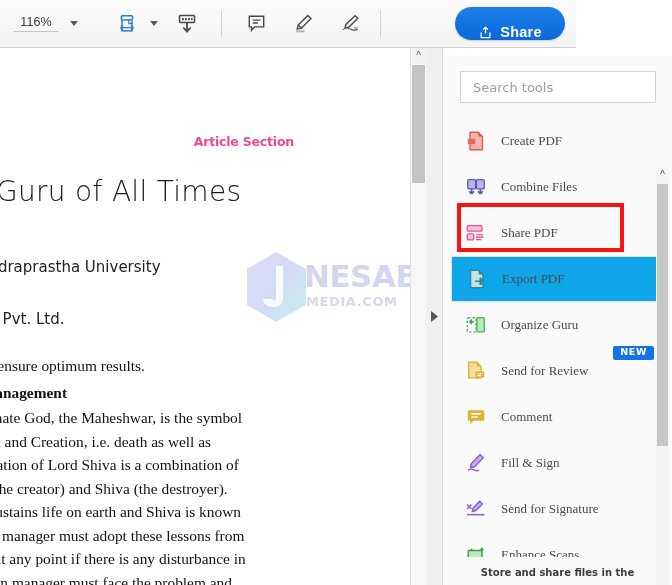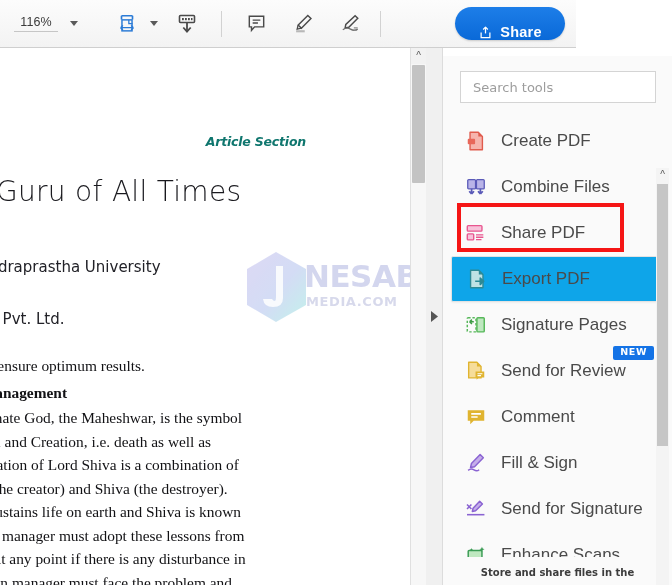--- a/index.html
+++ b/index.html
@@ -97,26 +97,25 @@
     position: absolute;
     left: -46px; top: 0;
     width: 456px;
     height: 537px;
     background: #ffffff;
     box-sizing: border-box;
     padding: 0;
   }
   .article-section {
     position: absolute;
-    right: 104px; top: 86px;
-    font-family: "DejaVu Sans", sans-serif;
-    font-style: italic;
+    right: 116px; top: 86px;
+    font-family: "DejaVu Sans", sans-serif;
     font-weight: bold;
     font-size: 12.5px;
-    color: #0f766e;
+    color: #ec4899;
     letter-spacing: -.2px;
   }
   .doc-title {
     position: absolute;
     left: 42px; top: 127px;
     font-family: "DejaVu Sans", sans-serif;
     font-size: 28px;
     font-weight: 300;
     color: #19191e;
     letter-spacing: .3px;
@@ -268,22 +267,22 @@
   }
   .tool-icon {
     width: 24px; height: 24px;
     flex: 0 0 24px;
     display: flex;
     align-items: center;
     justify-content: center;
     margin-right: 13px;
   }
   .tool-label {
-    font-family: Liberation Sans, sans-serif;
-    font-size: 17px;
+    font-family: Liberation Serif, serif;
+    font-size: 13px;
     color: #4a4a4a;
     white-space: nowrap;
   }
   .tool-item.hovered {
     background: #0ea5e9;
     border: 1px solid #e3e3e3;
     border-radius: 2px;
     box-shadow: 0 1px 2px rgba(0,0,0,.05);
     margin: 0 10px 0 8px;
     width: 211px;
@@ -548,21 +547,21 @@
     </div>
 
     <div class="tool-item">
       <div class="tool-icon">
         <svg width="22" height="22" viewBox="0 0 24 24">
           <rect x="2.5" y="4" width="9.5" height="15.5" rx="1" fill="none" stroke="#57b85a" stroke-width="1.6" stroke-dasharray="2.6 2"></rect>
           <rect x="13" y="4" width="8" height="15.5" rx="1" fill="#bfe8c0" stroke="#57b85a" stroke-width="1.6"></rect>
           <path d="M9.6 8.5 L5 8.5 M5 8.5 l2.6 -2.4 M5 8.5 l2.6 2.4" stroke="#3f9c46" stroke-width="1.6" fill="none"></path>
         </svg>
       </div>
-      <span class="tool-label">Signature Pages</span>
+      <span class="tool-label">Organize Guru</span>
     </div>
 
     <div class="tool-item">
       <div class="tool-icon">
         <svg width="22" height="22" viewBox="0 0 24 24">
           <path d="M4 2.5 h9 L17.5 7 v12.5 h-13.5 Z" fill="#f6dd9a" stroke="#e0b430" stroke-width="1.5" stroke-linejoin="round"></path>
           <path d="M13 2.5 v4.5 H17.5" fill="#e0b430"></path>
           <path d="M11.5 12.5 h9.5 v6.5 h-6 l-2.3 2.6 v-2.6 h-1.2 z" fill="#e0b430"></path>
           <path d="M13.6 15 h5.4 M13.6 17 h3.8" stroke="#ffffff" stroke-width="1.2"></path>
         </svg>

